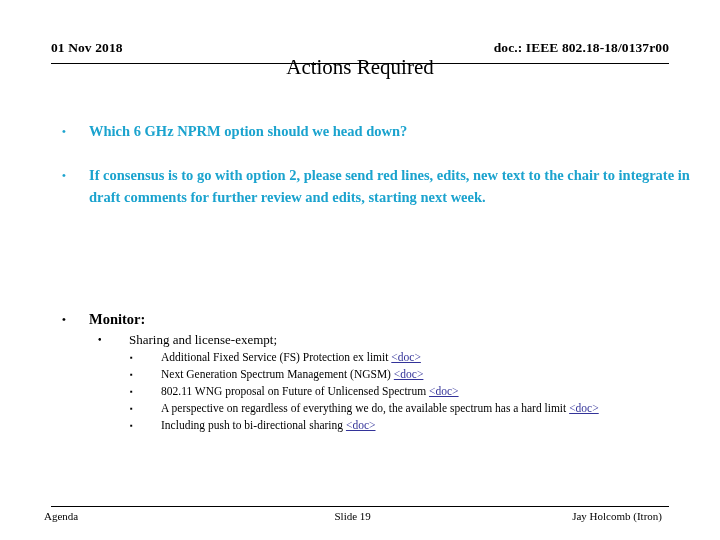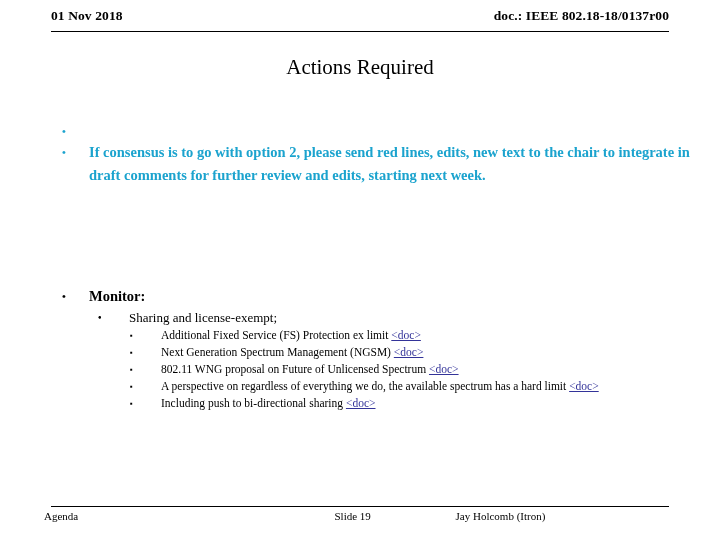--- a/index.html
+++ b/index.html
@@ -19,21 +19,21 @@
     position: relative;
     width: 720px;
     height: 540px;
     box-sizing: border-box;
   }
 
   
   .header {
     position: absolute;
     left: 51px;
-    top: 8px;
+    top: 40px;
     width: 618px;
     height: 26px;
   }
   .header-row {
     display: flex;
     justify-content: space-between;
     align-items: baseline;
     font-weight: bold;
     font-size: 13.5px;
     line-height: 16px;
@@ -141,41 +141,42 @@
     left: 44px;
     top: 509px;
     width: 618px;
     display: flex;
     align-items: baseline;
     font-size: 11px;
     line-height: 15px;
   }
   .footer-left   { width: 33.3%; text-align: left; }
   .footer-center { width: 33.3%; text-align: center; }
-  .footer-right  { width: 33.4%; text-align: left; }
+  .footer-right  { width: 33.4%; text-align: right; }
 </style>
 </head>
 <body>
 
 <div class="slide">
 
   <div class="header">
     <div class="header-row">
       <span class="header-date">01 Nov 2018</span>
       <span class="header-doc">doc.: IEEE 802.18-18/0137r00</span>
     </div>
     <div class="header-rule"></div>
   </div>
 
   <div class="title">Actions Required</div>
 
   <div class="body">
 
     <div class="lvl1">
       <span class="marker">•</span>
+      <span>Which 6 GHz NPRM option should we head down?</span>
     </div>
 
     <div class="gap-a"></div>
 
     <div class="lvl1">
       <span class="marker">•</span>
       <span>If consensus is to go with option 2, please send red lines, edits, new text to the chair to integrate in draft comments for further review and edits, starting next week.</span>
     </div>
 
     <div class="gap-b"></div>

